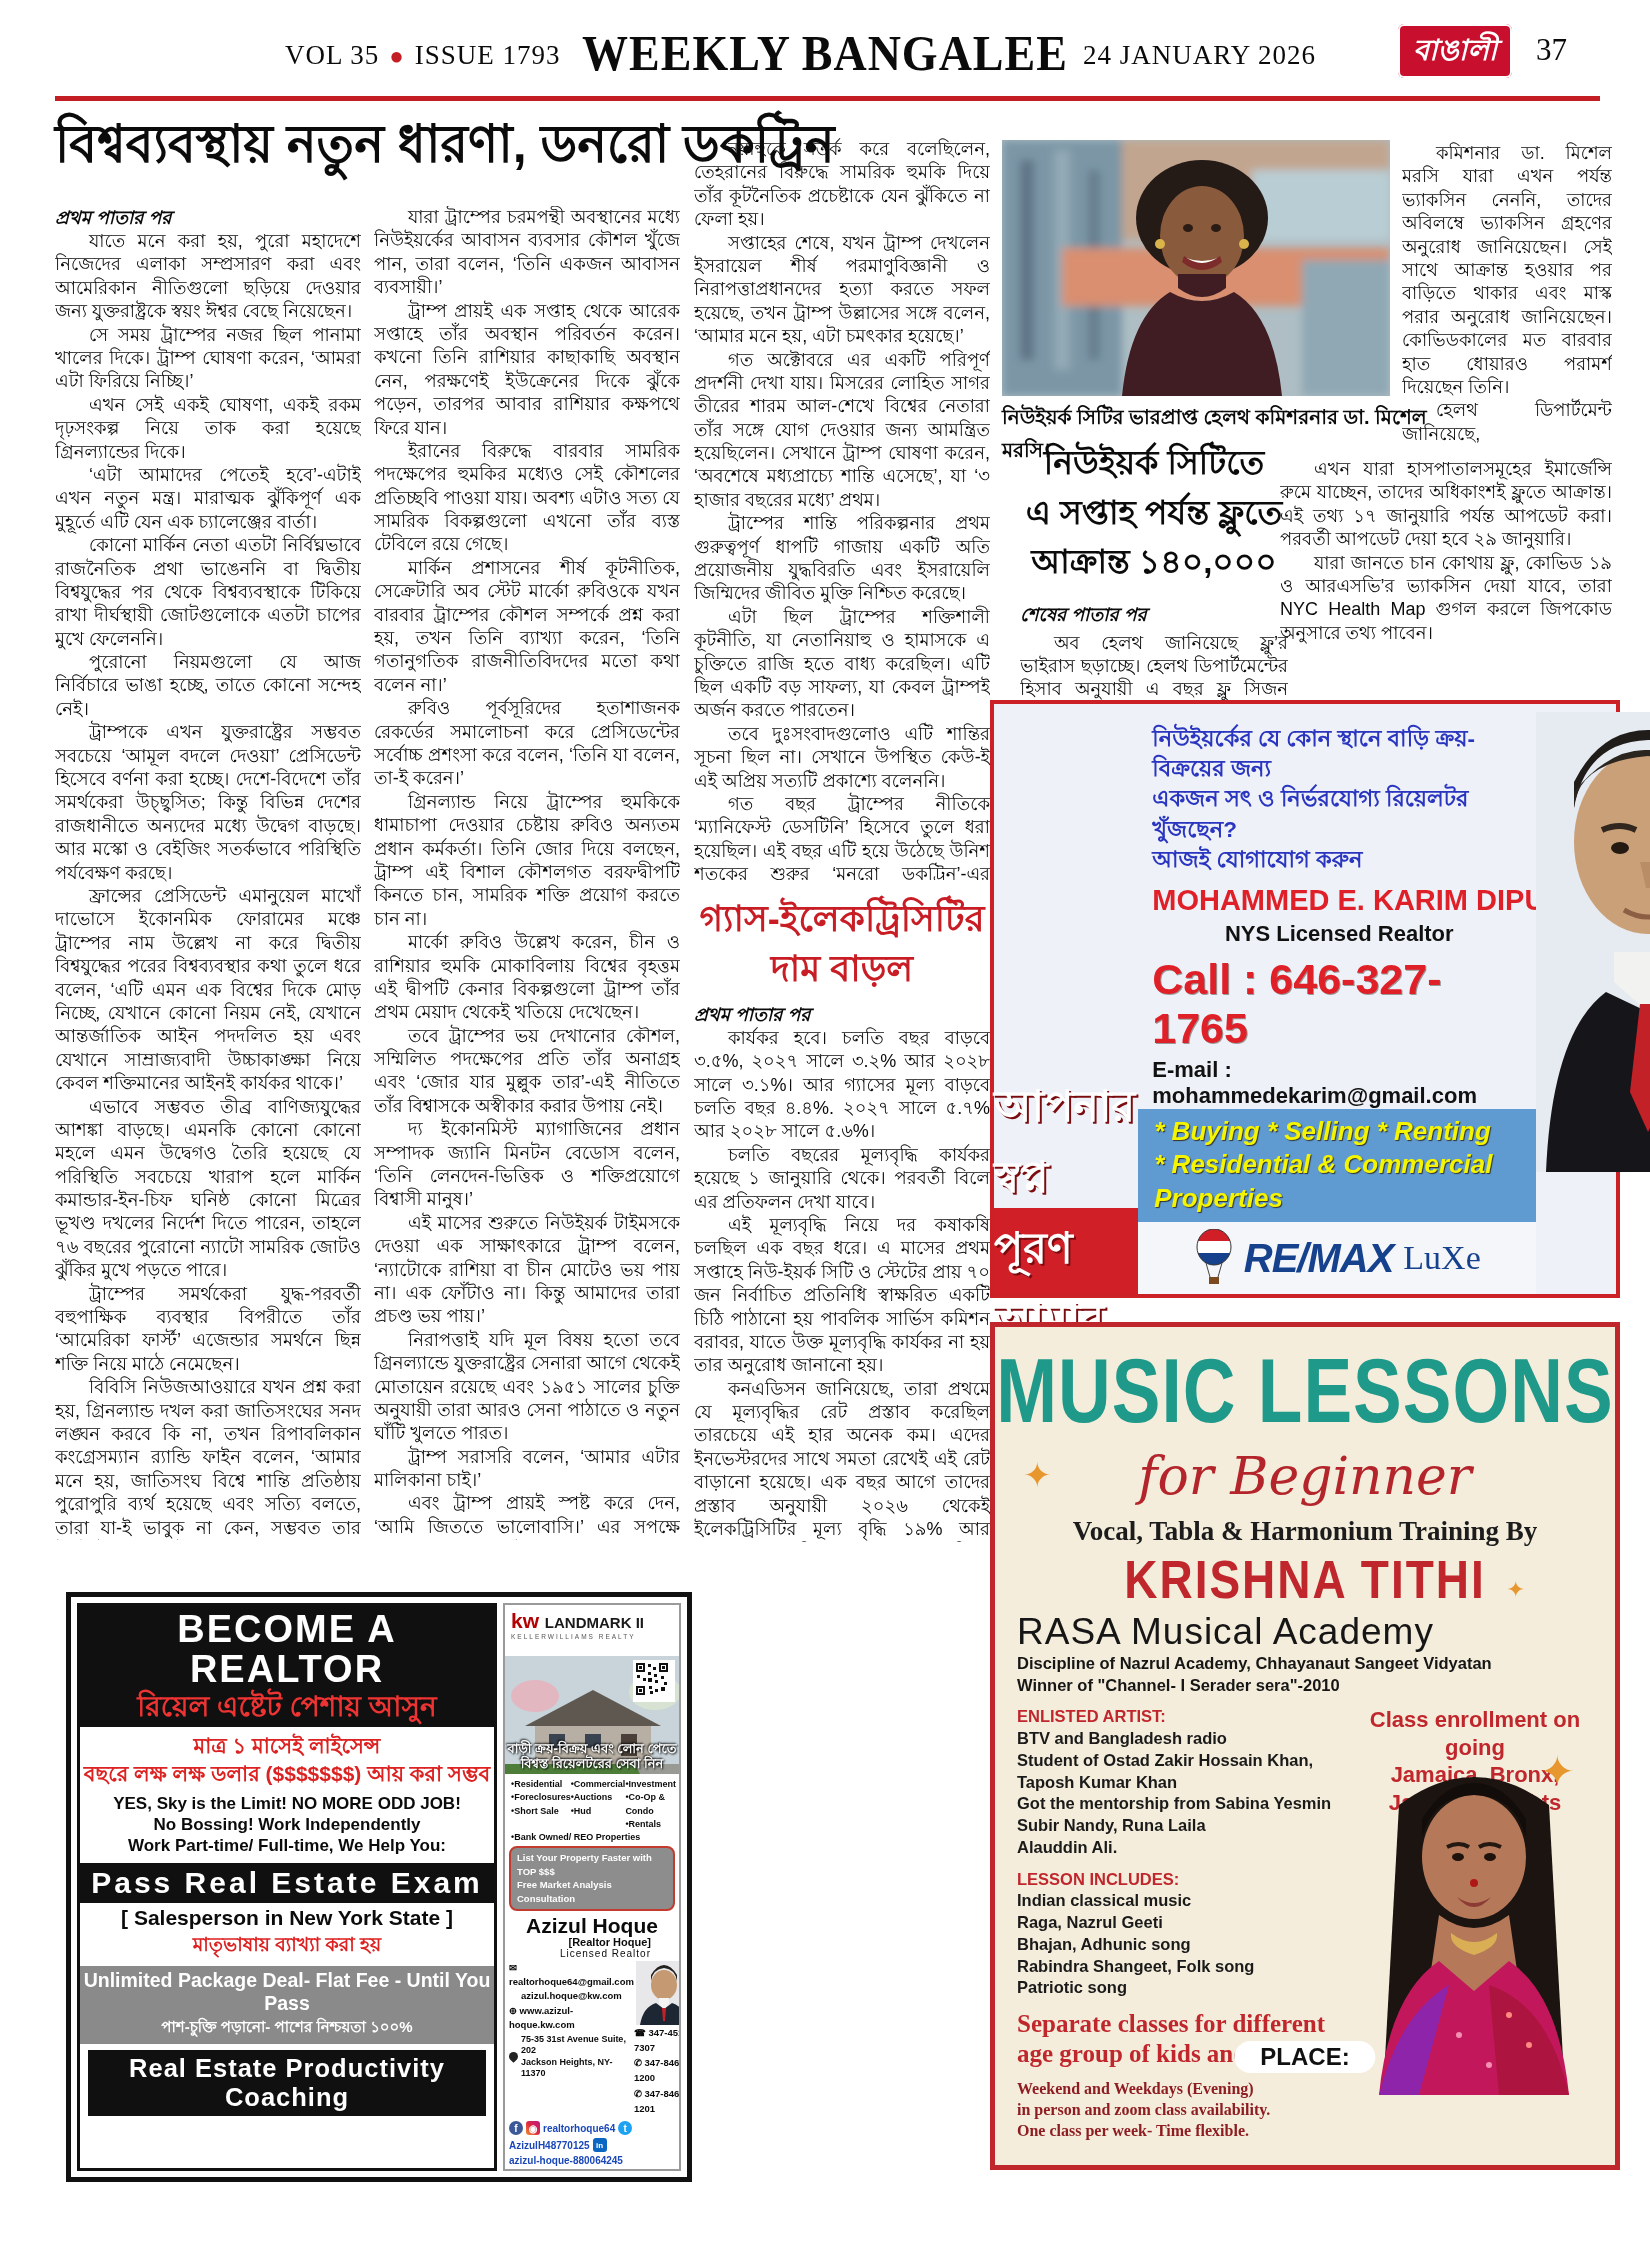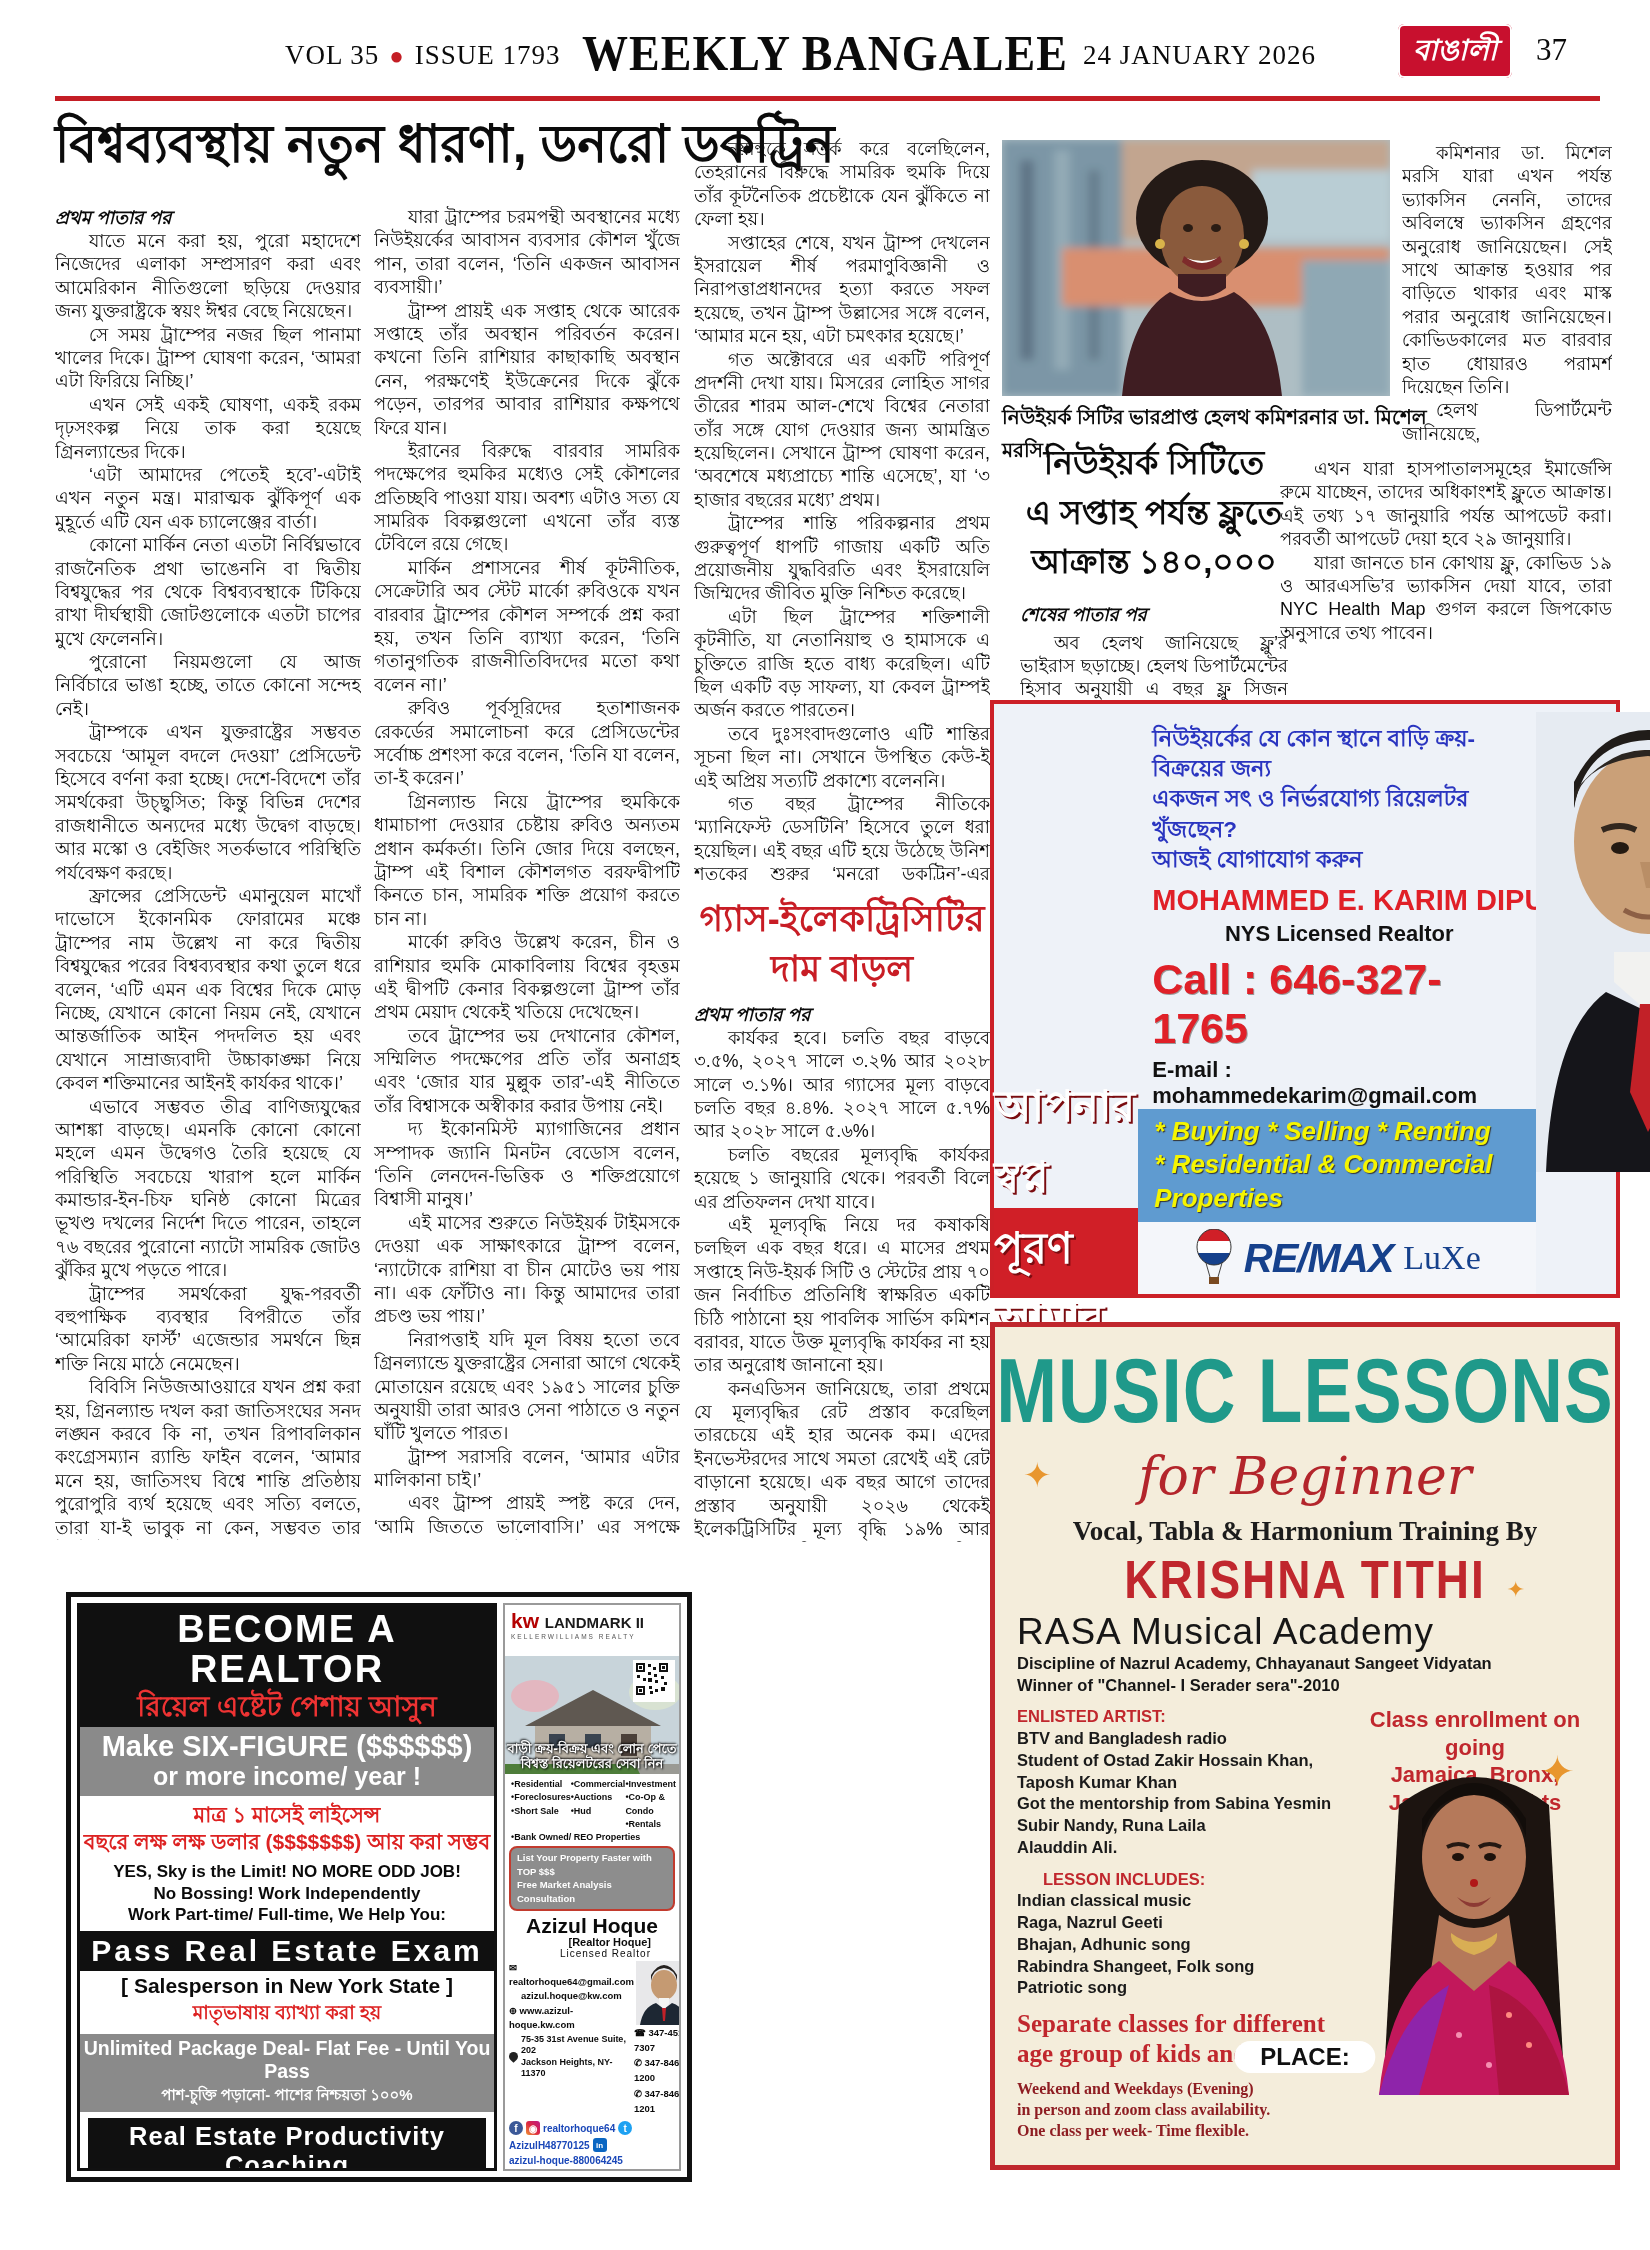--- a/index.html
+++ b/index.html
@@ -363,21 +363,21 @@
       <div class="music-colL">
         <div class="m-red">ENLISTED ARTIST:</div>
         <div>
             <div>BTV and Bangladesh radio</div>
             <div>Student of Ostad Zakir Hossain Khan,</div>
             <div>Taposh Kumar Khan</div>
             <div>Got the mentorship from Sabina Yesmin</div>
             <div>Subir Nandy, Runa Laila</div>
             <div>Alauddin Ali.</div>
           </div>
-        <div class="m-red" style="margin-top:10px;margin-left:26px;">LESSON INCLUDES:</div>
+        <div class="m-red" style="margin-top:10px;">LESSON INCLUDES:</div>
         <div>
             <div>Indian classical music</div>
             <div>Raga, Nazrul Geeti</div>
             <div>Bhajan, Adhunic song</div>
             <div>Rabindra Shangeet, Folk song</div>
             <div>Patriotic song</div>
           </div>
       </div>
       <div class="music-colR">
         <div class="enroll">
@@ -420,24 +420,20 @@
     </div>
     <div class="place-pill">PLACE:</div>
   </div>
 
   <div class="abs botframe">
 
     <div class="realtor-ad">
       <div class="band-black">
         <div class="r-title">BECOME A REALTOR</div>
         <div class="r-title-bn">রিয়েল এষ্টেট পেশায় আসুন</div>
-      </div>
-      <div class="band-gray">
-        <div class="r-six1">Make SIX-FIGURE ($$$$$$)</div>
-        <div class="r-six2">or more income/ year !</div>
       </div>
       <div class="r-bn">
           <div>মাত্র ১ মাসেই লাইসেন্স</div>
           <div>বছরে লক্ষ লক্ষ ডলার ($$$$$$$) আয় করা সম্ভব</div>
         </div>
       <div class="r-yes">
           <div>YES, Sky is the Limit! NO MORE ODD JOB!</div>
           <div>No Bossing! Work Independently</div>
           <div>Work Part-time/ Full-time, We Help You:</div>
         </div>

